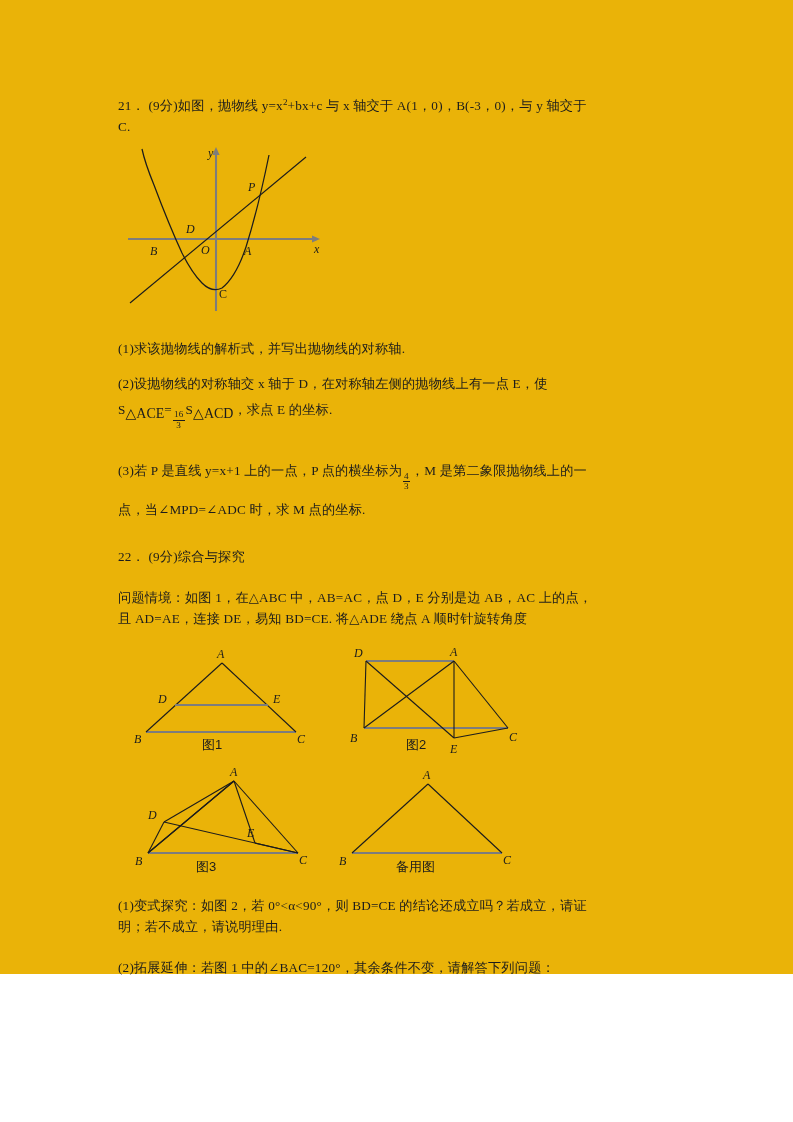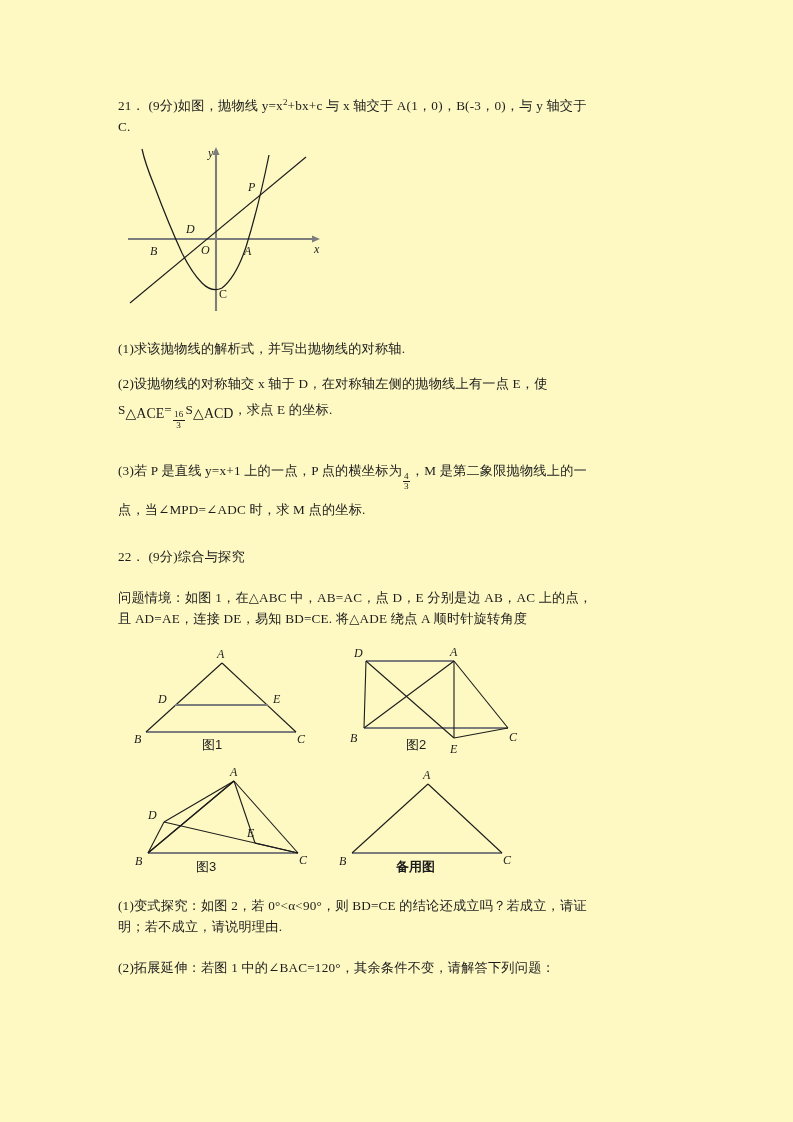--- a/index.html
+++ b/index.html
@@ -12,22 +12,22 @@
     height: 1122px;
     position: relative;
     font-family: "Liberation Serif", "DejaVu Serif", serif;
     color: #1a1a1a;
     overflow: hidden;
   }
   .page {
     position: absolute;
     left: 0; top: 0;
     width: 793px;
-    height: 1122px;
-    background: #fef9c3;
+    height: 974px;
+    background: #eab308;
   }
   .content {
     position: absolute;
     left: 118px;
     top: 92px;
     width: 562px;
   }
   .qtext {
     font-size: 13.2px;
     line-height: 21px;
@@ -247,21 +247,21 @@
 
       <div class="fig-cell" style="left:218px;">
         <svg width="190" height="112" viewBox="0 0 190 112">
           <line x1="16" y1="88" x2="166" y2="88" stroke="#7d7d7d" stroke-width="2.1"></line>
           <line x1="16" y1="88" x2="92" y2="19" stroke="#1c1c1c" stroke-width="1.1"></line>
           <line x1="92" y1="19" x2="166" y2="88" stroke="#1c1c1c" stroke-width="1.1"></line>
           <text class="pt-label" x="87" y="14">A</text>
           <text class="pt-label" x="3" y="100">B</text>
           <text class="pt-label" x="167" y="99">C</text>
         </svg>
-        <div class="fig-label" style="left:60px; top:93px;font-weight:bold;">备用图</div>
+        <div class="fig-label" style="left:60px; top:93px;">备用图</div>
       </div>
     </div>
 
     <div style="height:18px;"></div>
 
     <div class="qtext item">
       <div>(1)变式探究：如图 2，若 0°&lt;α&lt;90°，则 BD=CE 的结论还成立吗？若成立，请证</div>
       <div>明；若不成立，请说明理由.</div>
     </div>
 

